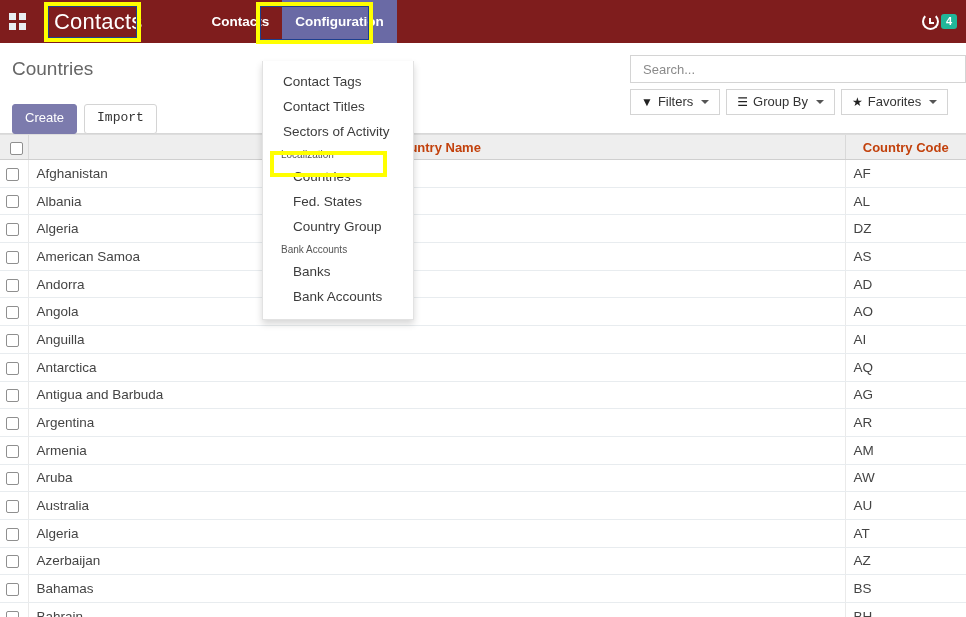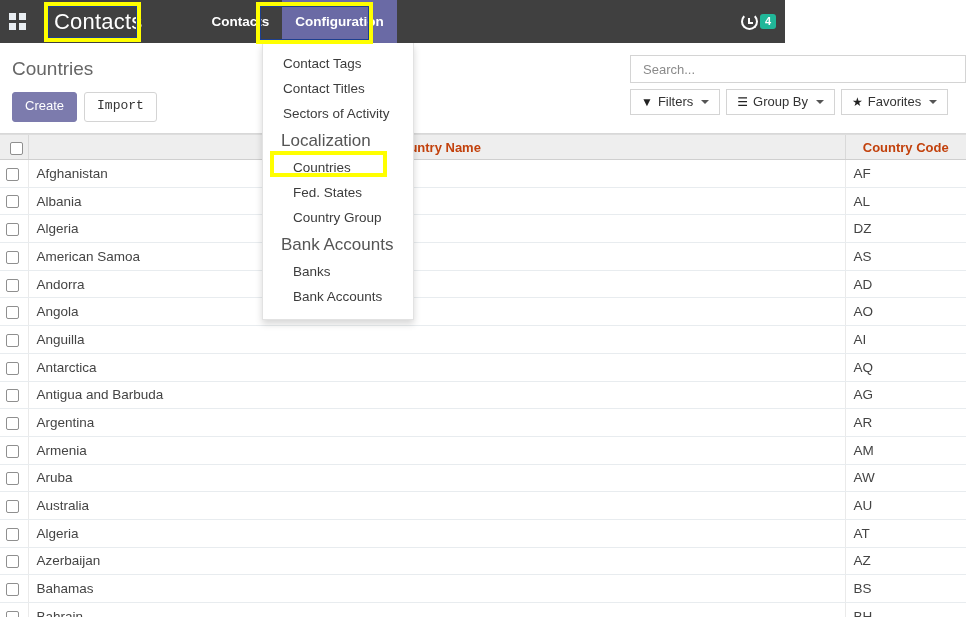--- a/index.html
+++ b/index.html
@@ -8,22 +8,22 @@
     width: 966px; height: 617px;
     overflow: hidden;
     background: #ffffff;
     font-family: "Liberation Sans", sans-serif;
     -webkit-font-smoothing: antialiased;
   }
 
   
   #topbar {
     position: absolute; top: 0; left: 0;
-    width: 785px; height: 43px;
-    background: #404040;
+    width: 966px; height: 43px;
+    background: #7f1d1d;
     display: flex; align-items: center;
   }
   #apps-grid {
     width: 34px; height: 43px;
     display: flex; align-items: center; justify-content: center;
     cursor: pointer;
   }
   .grid-glyph { display: grid; grid-template-columns: 7px 7px; grid-template-rows: 7px 7px; gap: 3px; }
   .grid-glyph i { display: block; background: #e9eef2; width: 7px; height: 7px; }
 
@@ -129,20 +129,21 @@
     font-size: 19px; color: #666666;
   }
   #btn-row { position: absolute; left: 12px; top: 49px; display: flex; gap: 7px; }
   .btn {
     font-size: 13px;
     padding: 5px 12px 6px 12px;
     border-radius: 3px;
     cursor: pointer;
     line-height: 1.3;
     font-family: "Liberation Sans", sans-serif;
+    margin-top: 12px;
   }
   .btn-primary { background: #7c7bad; color: #ffffff; border: 1px solid #7c7bad; }
   .btn-default { background: #ffffff; color: #333333; border: 1px solid #d4d4d4; font-family: Liberation Mono, monospace; }
 
   #searchview { position: absolute; right: 0px; top: 12px; width: 336px; }
   #search-box {
     width: 336px; height: 28px;
     border: 1px solid #d4d4d4;
     background: #ffffff;
     display: flex; align-items: center;
@@ -214,39 +215,39 @@
     background: #ffffff;
     display: inline-block;
     border-radius: 2px;
     cursor: pointer;
     vertical-align: middle;
   }
 
   
   #config-dropdown {
     position: absolute;
-    left: 262px; top: 43px;
+    left: 262px; top: 61px;
     width: 152px;
     background: #ffffff;
     border: 1px solid #e2e2e2;
     border-top: none;
     box-shadow: 0 4px 7px rgba(0,0,0,0.16);
     padding: 8px 0 10px 0;
     z-index: 20;
   }
   .dd-item {
     font-size: 13.5px;
     color: #3c3c3c;
     padding: 5px 10px 5px 20px;
     cursor: pointer;
     white-space: nowrap;
   }
   .dd-item.indent { padding-left: 30px; }
   .dd-section {
-    font-size: 17px;
+    font-size: 10px;
     color: #555555;
     padding: 5px 10px 4px 18px;
     white-space: nowrap;
   }
   #countries-hl {
     position: absolute;
     left: 270px; top: 151px;
     width: 117px; height: 26px;
     border: 4px solid #ffff00;
     pointer-events: none;

